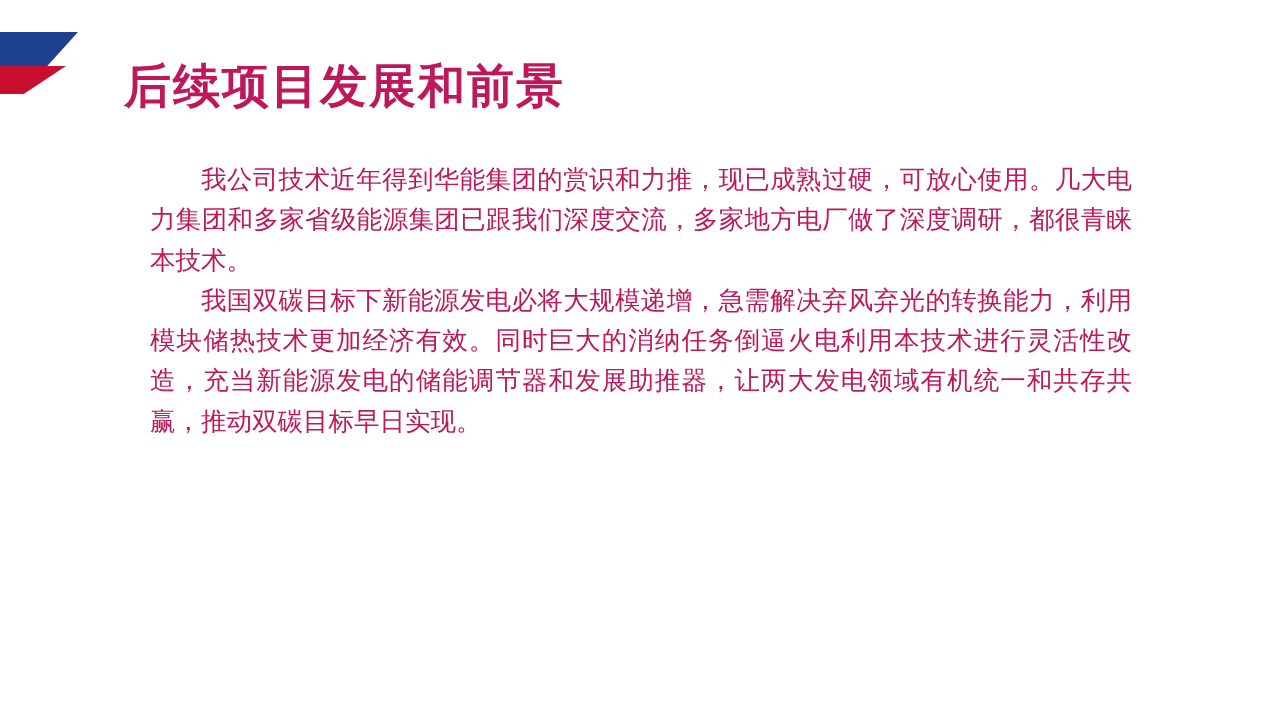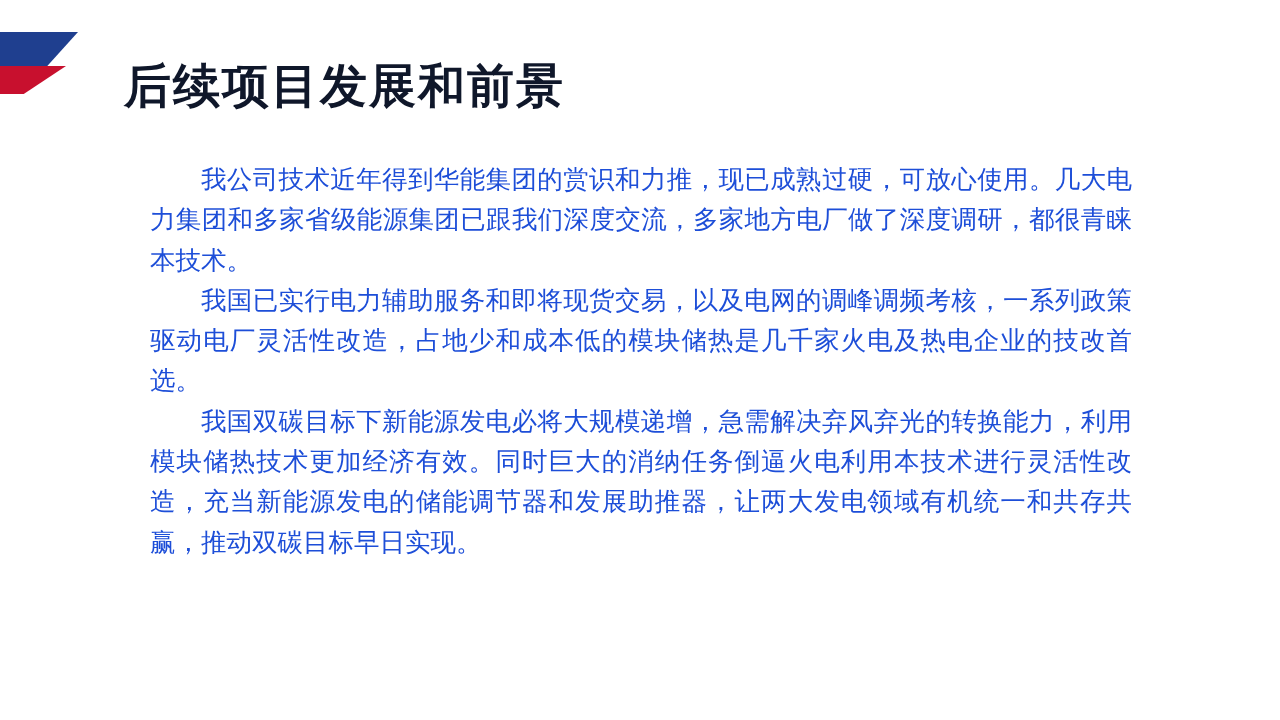--- a/index.html
+++ b/index.html
@@ -46,29 +46,29 @@
     clip-path: polygon(0 0, 100% 0, 36% 100%, 0 100%);
   }
   .title {
     position: absolute;
     left: 124px;
     top: 55px;
     font-family: "DejaVu Sans", "Liberation Sans", sans-serif;
     font-weight: bold;
     font-size: 47px;
     letter-spacing: 2px;
-    color: #0f172a;
+    color: #be185d;
     white-space: nowrap;
   }
   .body-block {
     position: absolute;
     left: 150px;
     top: 160px;
     width: 982px;
-    color: #1d4ed8;
+    color: #be185d;
     font-size: 25.5px;
     line-height: 1.58;
     text-align: justify;
     text-justify: inter-ideograph;
   }
   .para {
     margin: 0 0 0 0;
     text-indent: 2em;
   }
 </style>
@@ -79,17 +79,16 @@
 
   <div class="corner-mark">
     <div class="blue-shape"></div>
     <div class="red-shape"></div>
   </div>
 
   <div class="title">后续项目发展和前景</div>
 
   <div class="body-block">
     <p class="para">我公司技术近年得到华能集团的赏识和力推，现已成熟过硬，可放心使用。几大电力集团和多家省级能源集团已跟我们深度交流，多家地方电厂做了深度调研，都很青睐本技术。</p>
-    <p class="para">我国已实行电力辅助服务和即将现货交易，以及电网的调峰调频考核，一系列政策驱动电厂灵活性改造，占地少和成本低的模块储热是几千家火电及热电企业的技改首选。</p>
     <p class="para">我国双碳目标下新能源发电必将大规模递增，急需解决弃风弃光的转换能力，利用模块储热技术更加经济有效。同时巨大的消纳任务倒逼火电利用本技术进行灵活性改造，充当新能源发电的储能调节器和发展助推器，让两大发电领域有机统一和共存共赢，推动双碳目标早日实现。</p>
   </div>
 
 </div>
 
 </body></html>

